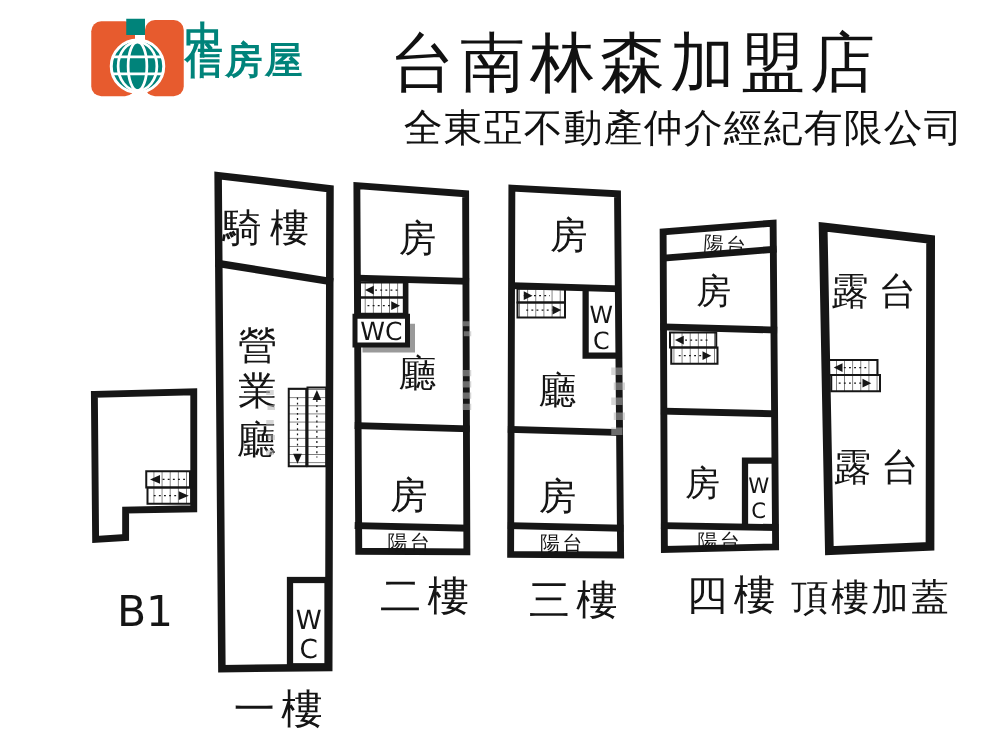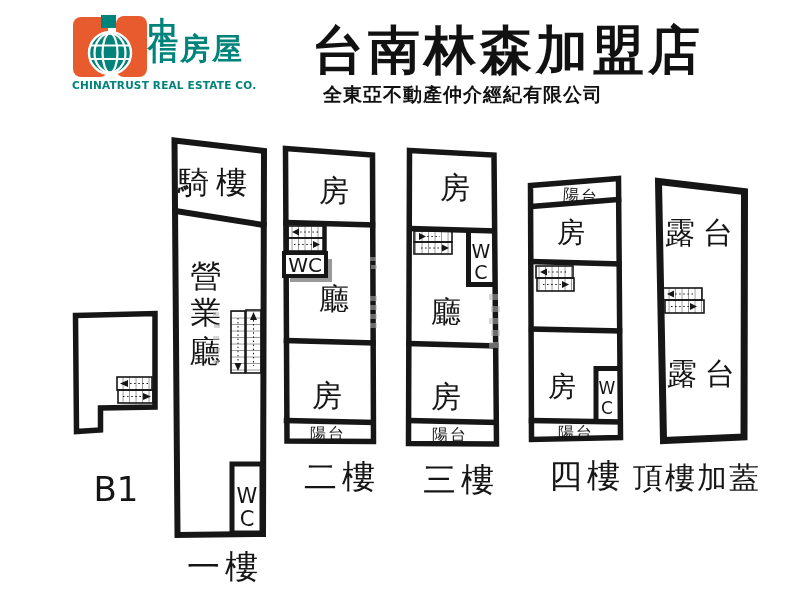--- a/index.html
+++ b/index.html
@@ -1,28 +1,28 @@
 <!DOCTYPE html>
 <html><head>
 <meta charset="utf-8">
 <style>
   html,body{margin:0;padding:0;background:#fff;}
   .canvas{position:relative;width:800px;height:600px;background:#fff;overflow:hidden;
           font-family:"DejaVu Sans","Liberation Sans",sans-serif;}
 
   
-  .abs{position:absolute;font-weight:bold;}
+  .abs{position:absolute;}
   .brand-cn{color:#00837A;font-weight:bold;font-family:"DejaVu Serif","Liberation Serif",serif;
             font-size:30px;line-height:1;letter-spacing:2px;}
   .brand-en{color:#00837A;font-size:10.5px;letter-spacing:.2px;font-weight:600;white-space:nowrap;}
   .disclaimer{color:#C4242B;font-weight:bold;font-size:18px;letter-spacing:1.5px;
               font-family:"DejaVu Serif","Liberation Serif",serif;white-space:nowrap;}
   .store-title{color:#111;font-size:52px;letter-spacing:4px;white-space:nowrap;
                font-family:"DejaVu Serif","Liberation Serif",serif;}
-  .company{color:#111;font-size:19px;letter-spacing:1px;white-space:nowrap;
+  .company{color:#111;font-size:31px;letter-spacing:1px;white-space:nowrap;
            font-family:"DejaVu Serif","Liberation Serif",serif;}
 
   
   svg.plan{position:absolute;left:0;top:0;width:800px;height:600px;}
   .wall{fill:none;stroke:#161616;stroke-width:5.5;stroke-linejoin:miter;stroke-linecap:square;}
   .wall-thin{stroke-width:4.5;}
   .wall-thick{stroke-width:7;}
   .wcbox{fill:#fff;stroke:#161616;stroke-width:4;}
   .shadow{fill:#9a9a9a;}
   .srun{fill:url(#hatchV);stroke:#161616;stroke-width:1.6;}
@@ -52,21 +52,20 @@
       <g>
         <circle cx="38" cy="39" r="21" fill="#00837A" stroke="#fff" stroke-width="2.4"></circle>
         <ellipse cx="38" cy="39" rx="7.5" ry="19.5" fill="none" stroke="#fff" stroke-width="2.2"></ellipse>
         <ellipse cx="38" cy="39" rx="15.5" ry="19.5" fill="none" stroke="#fff" stroke-width="2.2"></ellipse>
         <path d="M18.5,31.5 H57.5 M18,45 H58" fill="none" stroke="#fff" stroke-width="2.2"></path>
       </g>
     </svg>
   </div>
   <div class="abs brand-cn" style="left:148px;top:18px;">中</div>
   <div class="abs brand-cn" style="left:148px;top:34px;">信房屋</div>
-  <div class="abs brand-en" style="left:72px;top:79px;">CHINATRUST REAL ESTATE CO.</div>
 
   <div class="abs store-title" style="left:312px;top:16px;">台南林森加盟店</div>
   <div class="abs company" style="left:323px;top:82px;">全東亞不動產仲介經紀有限公司</div>
 
   <svg class="plan" viewBox="0 0 800 600">
     <defs>
       <pattern id="hatchV" width="6.5" height="13" patternUnits="userSpaceOnUse">
         <path class="tread" d="M6.5,0 V13"></path>
       </pattern>
       <pattern id="hatchH" width="15" height="6.5" patternUnits="userSpaceOnUse">

